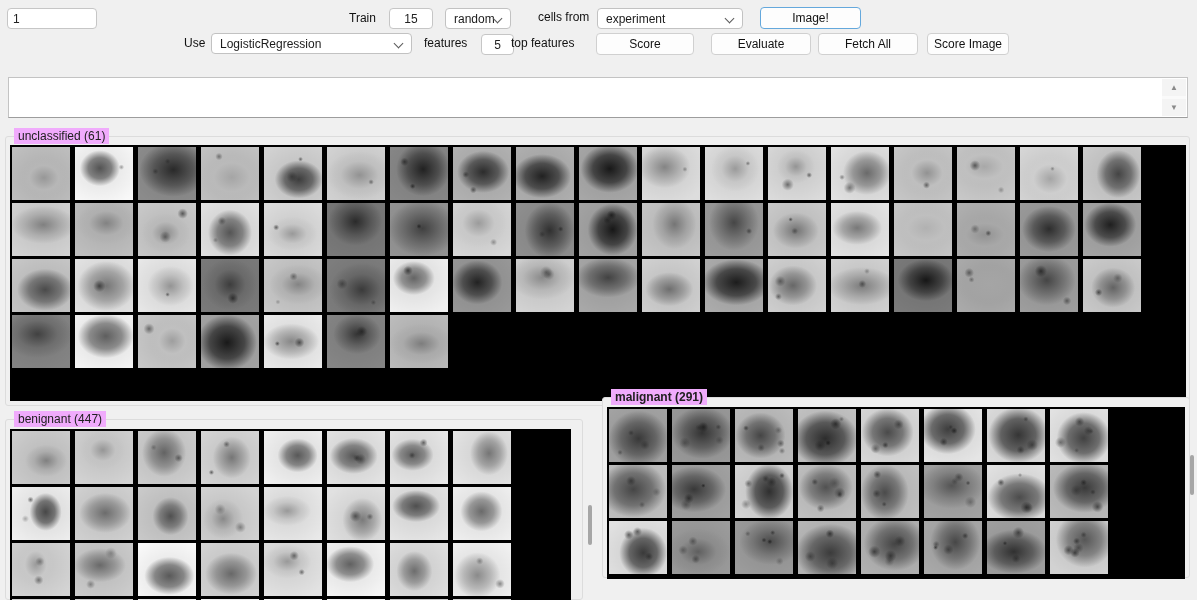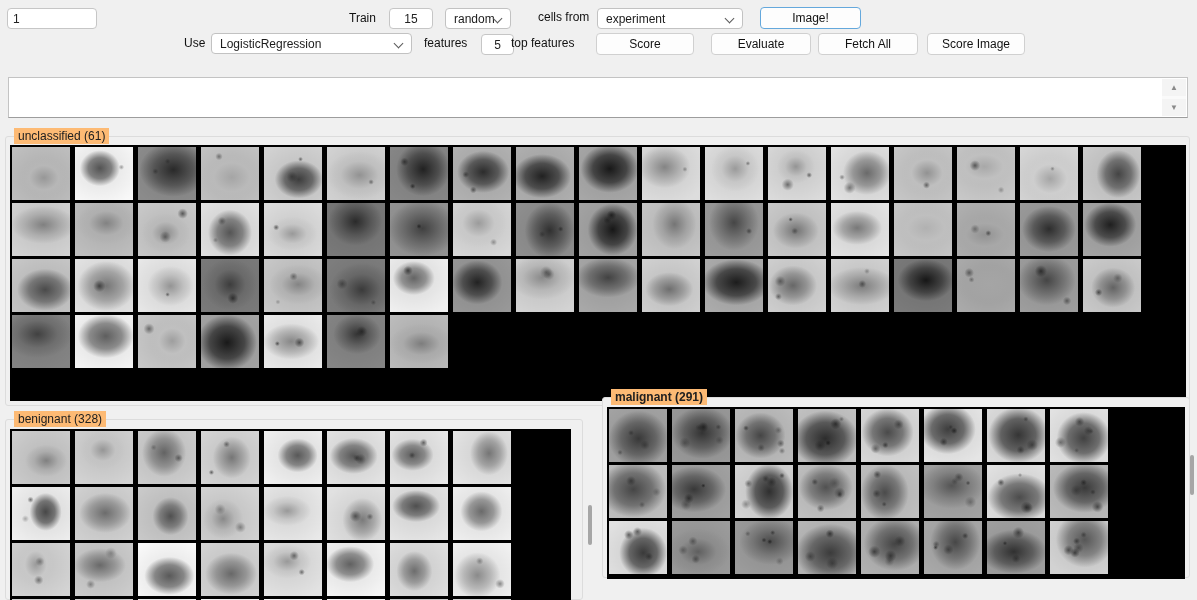--- a/index.html
+++ b/index.html
@@ -42,21 +42,21 @@
   }
   .sbtn{
     height:17px;text-align:center;color:#8a8a8a;font-size:8px;line-height:17px;
     background:#f4f4f4;cursor:default;
   }
   .group{
     position:absolute;border:1px solid #dcdcdc;border-radius:3px;
     box-sizing:border-box;background:#f0f0f0;
   }
   .group-label{
-    position:absolute;top:-9px;left:8px;background:#fdba74;padding:0 4px;
+    position:absolute;top:-9px;left:8px;background:#f0abfc;padding:0 4px;
     line-height:16px;color:#202020;
   }
   .cellgrid{
     position:absolute;background:#000;overflow:hidden;padding:2px;
     box-sizing:border-box;
   }
   .cellrow{display:flex;gap:5px;margin-bottom:3px;}
   .cell{width:58px;height:53px;flex:0 0 auto;}
   .thumb{position:absolute;width:4px;border-radius:2px;background:#a6a6a6;}
 </style>
@@ -92,21 +92,21 @@
 
 <span class="lbl" style="left:424px;top:33px;">features</span>
 
 <input class="tbox" style="left: 481px; top: 34px; width: 21px; text-align: center;" value="5">
 
 <span class="lbl" style="left:511px;top:33px;">top features</span>
 
 <button class="btn" style="left:596px;top:33px;width:98px;">Score</button>
 <button class="btn" style="left:711px;top:33px;width:100px;">Evaluate</button>
 <button class="btn" style="left:818px;top:33px;width:100px;">Fetch All</button>
-<button class="btn" style="left:927px;top:33px;width:98px;">Score Image</button>
+<button class="btn" style="left:927px;top:33px;width:82px;">Score Image</button>
 
 <div class="outbox">
   <span></span>
   <div class="vsb">
     <div class="sbtn">▲</div>
     <div class="sbtn">▼</div>
   </div>
 </div>
 
 <div class="group" style="left:5px;top:136px;width:1185px;height:270px;">
@@ -178,21 +178,21 @@
         <div class="cell" style="background-color: rgb(200, 200, 200); background-image: radial-gradient(7.9px at 19% 26%, rgba(8, 8, 8, 0.48), rgba(8, 8, 8, 0) 70%), radial-gradient(23px 22px at 59% 49%, rgb(158, 158, 158) 0%, rgb(192, 192, 192) 58%, rgba(200, 200, 200, 0) 100%), radial-gradient(56px 50px at 59% 49%, rgba(0, 0, 0, 0.1), rgba(0, 0, 0, 0) 78%);"></div>
         <div class="cell" style="background-color: rgb(164, 164, 164); background-image: radial-gradient(30px 28px at 45% 52%, rgb(25, 25, 25) 0%, rgb(70, 70, 70) 58%, rgba(164, 164, 164, 0) 100%), radial-gradient(56px 50px at 45% 52%, rgba(0, 0, 0, 0.1), rgba(0, 0, 0, 0) 78%);"></div>
         <div class="cell" style="background-color: rgb(236, 236, 236); background-image: radial-gradient(7.1px at 61% 52%, rgba(8, 8, 8, 0.55), rgba(8, 8, 8, 0) 70%), radial-gradient(3.6px at 23% 54%, rgba(8, 8, 8, 0.57), rgba(8, 8, 8, 0) 70%), radial-gradient(28px 18px at 47% 50%, rgb(135, 135, 135) 0%, rgb(180, 180, 180) 58%, rgba(236, 236, 236, 0) 100%), radial-gradient(56px 50px at 47% 50%, rgba(0, 0, 0, 0.1), rgba(0, 0, 0, 0) 78%);"></div>
         <div class="cell" style="background-color: rgb(134, 134, 134); background-image: radial-gradient(7.7px at 60% 31%, rgba(8, 8, 8, 0.49), rgba(8, 8, 8, 0) 70%), radial-gradient(24px 20px at 52% 36%, rgb(52, 52, 52) 0%, rgb(97, 97, 97) 58%, rgba(134, 134, 134, 0) 100%), radial-gradient(56px 50px at 52% 36%, rgba(0, 0, 0, 0.1), rgba(0, 0, 0, 0) 78%);"></div>
         <div class="cell" style="background-color: rgb(188, 188, 188); background-image: radial-gradient(32px 20px at 54% 54%, rgb(125, 125, 125) 0%, rgb(170, 170, 170) 58%, rgba(188, 188, 188, 0) 100%), radial-gradient(56px 50px at 54% 54%, rgba(0, 0, 0, 0.1), rgba(0, 0, 0, 0) 78%);"></div>
       </div>
     </div>
 </div>
 
 <div class="group" style="left:5px;top:419px;width:578px;height:181px;">
-  <span class="group-label">benignant (328)</span>
+  <span class="group-label">benignant (447)</span>
   <div class="cellgrid" style="left:4px;top:9px;width:561px;height:172px;">
       <div class="cellrow">
         <div class="cell" style="background-color: rgb(204, 204, 204); background-image: radial-gradient(21px 16px at 59% 56%, rgb(128, 128, 128) 0%, rgb(173, 173, 173) 58%, rgba(204, 204, 204, 0) 100%), radial-gradient(56px 50px at 59% 56%, rgba(0, 0, 0, 0.1), rgba(0, 0, 0, 0) 78%);"></div>
         <div class="cell" style="background-color: rgb(211, 211, 211); background-image: radial-gradient(22px 19px at 48% 36%, rgb(150, 150, 150) 0%, rgb(195, 195, 195) 58%, rgba(211, 211, 211, 0) 100%), radial-gradient(56px 50px at 48% 36%, rgba(0, 0, 0, 0.1), rgba(0, 0, 0, 0) 78%);"></div>
         <div class="cell" style="background-color: rgb(206, 206, 206); background-image: radial-gradient(4.3px at 27% 31%, rgba(8, 8, 8, 0.25), rgba(8, 8, 8, 0) 70%), radial-gradient(5.9px at 70% 51%, rgba(8, 8, 8, 0.46), rgba(8, 8, 8, 0) 70%), radial-gradient(22px 24px at 45% 41%, rgb(99, 99, 99) 0%, rgb(144, 144, 144) 58%, rgba(206, 206, 206, 0) 100%), radial-gradient(56px 50px at 45% 41%, rgba(0, 0, 0, 0.1), rgba(0, 0, 0, 0) 78%);"></div>
         <div class="cell" style="background-color: rgb(214, 214, 214); background-image: radial-gradient(4.8px at 44% 25%, rgba(8, 8, 8, 0.45), rgba(8, 8, 8, 0) 70%), radial-gradient(3.8px at 18% 78%, rgba(8, 8, 8, 0.57), rgba(8, 8, 8, 0) 70%), radial-gradient(19px 21px at 53% 50%, rgb(118, 118, 118) 0%, rgb(163, 163, 163) 58%, rgba(214, 214, 214, 0) 100%), radial-gradient(56px 50px at 53% 50%, rgba(0, 0, 0, 0.1), rgba(0, 0, 0, 0) 78%);"></div>
         <div class="cell" style="background-color: rgb(241, 241, 241); background-image: radial-gradient(20px 17px at 58% 46%, rgb(88, 88, 88) 0%, rgb(133, 133, 133) 58%, rgba(241, 241, 241, 0) 100%), radial-gradient(56px 50px at 58% 46%, rgba(0, 0, 0, 0.1), rgba(0, 0, 0, 0) 78%);"></div>
         <div class="cell" style="background-color: rgb(229, 229, 229); background-image: radial-gradient(7.8px at 58% 53%, rgba(8, 8, 8, 0.43), rgba(8, 8, 8, 0) 70%), radial-gradient(5.1px at 51% 51%, rgba(8, 8, 8, 0.41), rgba(8, 8, 8, 0) 70%), radial-gradient(24px 18px at 46% 47%, rgb(86, 86, 86) 0%, rgb(131, 131, 131) 58%, rgba(229, 229, 229, 0) 100%), radial-gradient(56px 50px at 46% 47%, rgba(0, 0, 0, 0.1), rgba(0, 0, 0, 0) 78%);"></div>
         <div class="cell" style="background-color: rgb(231, 231, 231); background-image: radial-gradient(4.5px at 38% 46%, rgba(8, 8, 8, 0.36), rgba(8, 8, 8, 0) 70%), radial-gradient(5.7px at 58% 22%, rgba(8, 8, 8, 0.54), rgba(8, 8, 8, 0) 70%), radial-gradient(21px 16px at 39% 45%, rgb(92, 92, 92) 0%, rgb(137, 137, 137) 58%, rgba(231, 231, 231, 0) 100%), radial-gradient(56px 50px at 39% 45%, rgba(0, 0, 0, 0.1), rgba(0, 0, 0, 0) 78%);"></div>
         <div class="cell" style="background-color: rgb(228, 228, 228); background-image: radial-gradient(19px 22px at 62% 42%, rgb(117, 117, 117) 0%, rgb(162, 162, 162) 58%, rgba(228, 228, 228, 0) 100%), radial-gradient(56px 50px at 62% 42%, rgba(0, 0, 0, 0.1), rgba(0, 0, 0, 0) 78%);"></div>

